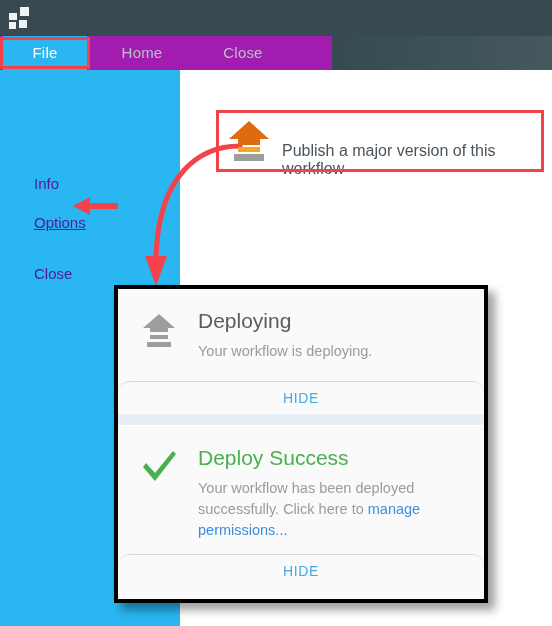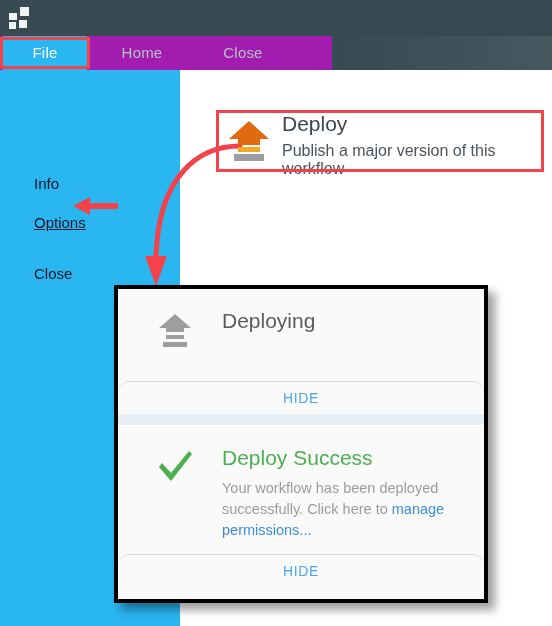--- a/index.html
+++ b/index.html
@@ -65,21 +65,21 @@
   }
 
   
   .sidebar {
     position: absolute; left: 0; top: 70px;
     width: 180px; height: 556px;
     background: #29b6f1;
   }
   .side-item {
     position: absolute; left: 34px;
-    color: #0f172a;
+    color: #4c1d95;
     font-size: 15px;
     cursor: default;
   }
   .side-item.info    { top: 105px; }
   .side-item.options { top: 144px; text-decoration: underline; }
   .side-item.close   { top: 195px; }
 
   
   .arrow-close {
     position: absolute; left: 70px; top: 197px;
@@ -130,21 +130,21 @@
     position: absolute; left: 114px; top: 285px;
     width: 374px; height: 318px;
     background: #fafafa;
     border: 4px solid #000000;
     box-shadow: 7px 7px 9px rgba(0,0,0,.38);
   }
   .note {
     position: relative;
     background: #fafafa;
   }
-  .note-body { position: relative; padding: 18px 22px 16px 22px; margin-left: 16px; }
+  .note-body { position: relative; padding: 18px 22px 16px 14px; }
   .note-icon {
     position: absolute; left: 22px; top: 22px;
     width: 38px; height: 38px;
   }
   .note-title {
     margin: 0 0 0 66px;
     font-size: 21px;
     font-weight: 400;
     line-height: 28px;
   }
@@ -227,38 +227,38 @@
   </span>
 
   <div class="cmd deploy">
     <span class="cmd-icon">
       <svg width="46" height="46" viewBox="0 0 46 46">
         <path d="M23 5 L43 23 L34 23 L34 29 L12 29 L12 23 L3 23 Z" fill="#e06a10"></path>
         <rect x="12" y="31" width="22" height="5" fill="#f5a623"></rect>
         <rect x="8" y="38" width="30" height="7" fill="#9d9d9d"></rect>
       </svg>
     </span>
-    <div class="cmd-title">Deploy</div>
     <div class="cmd-sub">Publish a major version of this workflow</div>
   </div>
   <div class="hl-deploy"></div>
 
 
   <div class="panel">
 
     <div class="note note-deploying">
       <div class="note-body">
         <span class="note-icon">
           <svg width="38" height="38" viewBox="0 0 38 38">
             <path d="M19 3 L35 17 L28 17 L28 21 L10 21 L10 17 L3 17 Z" fill="#9e9e9e"></path>
             <rect x="10" y="24" width="18" height="4" fill="#9e9e9e"></rect>
             <rect x="7" y="31" width="24" height="5" fill="#9e9e9e"></rect>
           </svg>
         </span>
         <div class="note-title deploying">Deploying</div>
+        <div class="note-text">Your workflow is deploying.</div>
       </div>
       <div class="note-hide">HIDE</div>
     </div>
 
     <div class="note-sep"></div>
 
     <div class="note note-success">
       <div class="note-body">
         <span class="note-icon">
           <svg width="38" height="38" viewBox="0 0 38 38">

